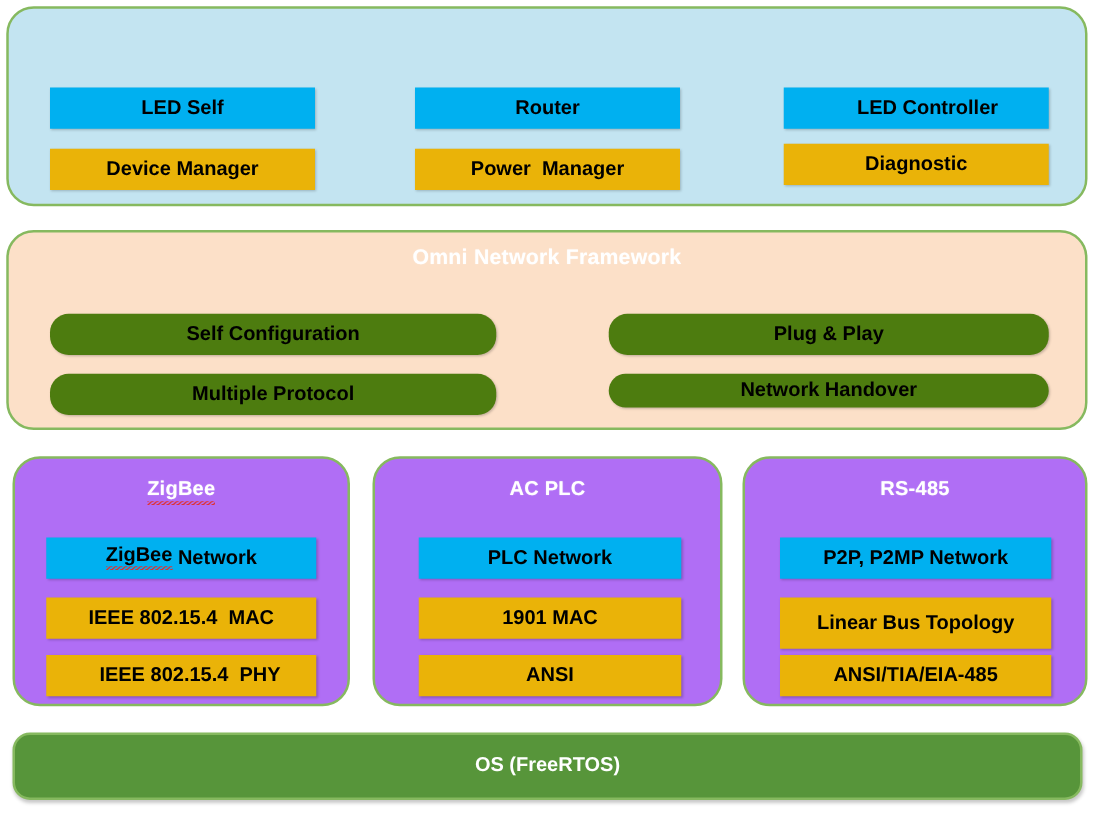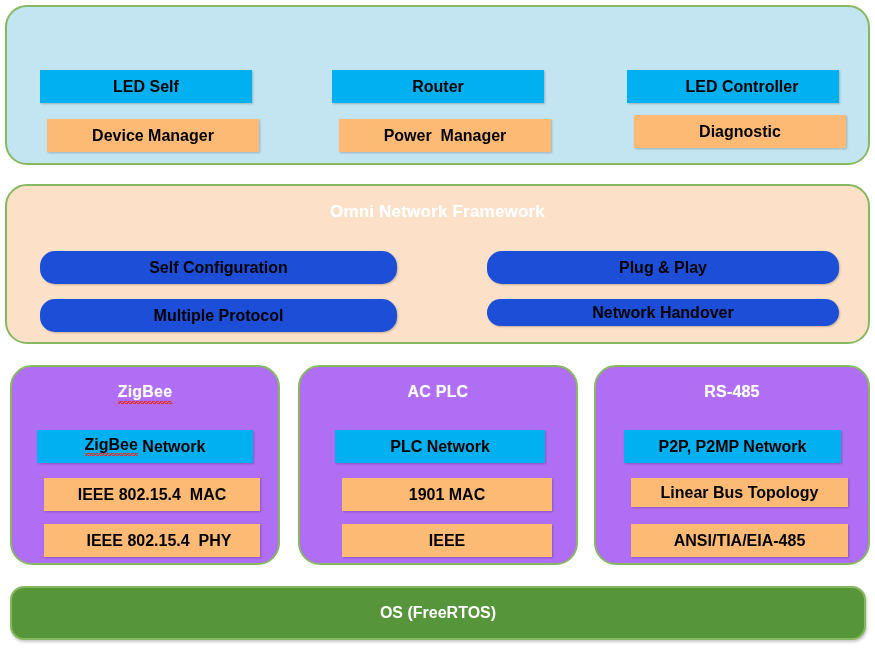--- a/index.html
+++ b/index.html
@@ -50,22 +50,22 @@
     align-items: center;
     justify-content: center;
     color: #000000;
     font-weight: bold;
     font-size: 16px;
     line-height: 1;
     white-space: pre;
     box-shadow: 1px 1px 2px rgba(0,0,0,0.22);
   }
   .box.cyan  { background: #00b0f0; }
-  .box.green { background: #fdba74; margin-left: 7px; }
-  .box.orange{ background: #1d4ed8; border-radius: 15px; }
+  .box.green { background: #eab308; }
+  .box.orange{ background: #4d7c0f; border-radius: 15px; }
 
   
   .squiggle {
     position: relative;
     display: inline-block;
     background-image:
       repeating-linear-gradient(
         135deg,
         #e03030 0px, #e03030 1px,
         rgba(0,0,0,0) 1px, rgba(0,0,0,0) 2px
@@ -83,21 +83,21 @@
     background: #c3e4f1;
   }
   #device-framework .panel-title { top: 22px; }
 
   
   #omni-framework {
     left: 5px;  top: 184px;
     width: 865px; height: 160px;
     background: #fce0c8;
   }
-  #omni-framework .panel-title { top: 16px; }
+  #omni-framework .panel-title { top: 10px; }
 
   
   .stack {
     position: absolute;
     box-sizing: border-box;
     top: 365px;
     height: 200px;
     background: #b06ef5;
     border: 2px solid #86b95f;
     border-radius: 22px;
@@ -162,26 +162,26 @@
     </div>
     <div class="box green" style="left:25px; top:111px; width:216px; height:33px;">IEEE 802.15.4  MAC</div>
     <div class="box green" style="left:25px; top:157px; width:216px; height:33px;padding-left:14px;">IEEE 802.15.4  PHY</div>
   </div>
 
   <div class="stack" id="stack-acplc">
     <div class="panel-title">AC PLC</div>
 
     <div class="box cyan" style="left:35px; top:63px; width:210px; height:33px;">PLC Network</div>
     <div class="box green" style="left:35px; top:111px; width:210px; height:33px;">1901 MAC</div>
-    <div class="box green" style="left:35px; top:157px; width:210px; height:33px;">IEEE</div>
+    <div class="box green" style="left:35px; top:157px; width:210px; height:33px;">ANSI</div>
   </div>
 
   <div class="stack" id="stack-rs485">
     <div class="panel-title">RS-485</div>
 
     <div class="box cyan" style="left:28px; top:63px; width:217px; height:33px;">P2P, P2MP Network</div>
-    <div class="box green" style="left:28px; top:111px; width:217px; height:29px;">Linear Bus Topology</div>
+    <div class="box green" style="left:28px; top:111px; width:217px; height:41px;">Linear Bus Topology</div>
     <div class="box green" style="left:28px; top:157px; width:217px; height:33px;">ANSI/TIA/EIA-485</div>
   </div>
 
   <div id="os-bar">OS (FreeRTOS)</div>
 
 </div>
 
 </body></html>

